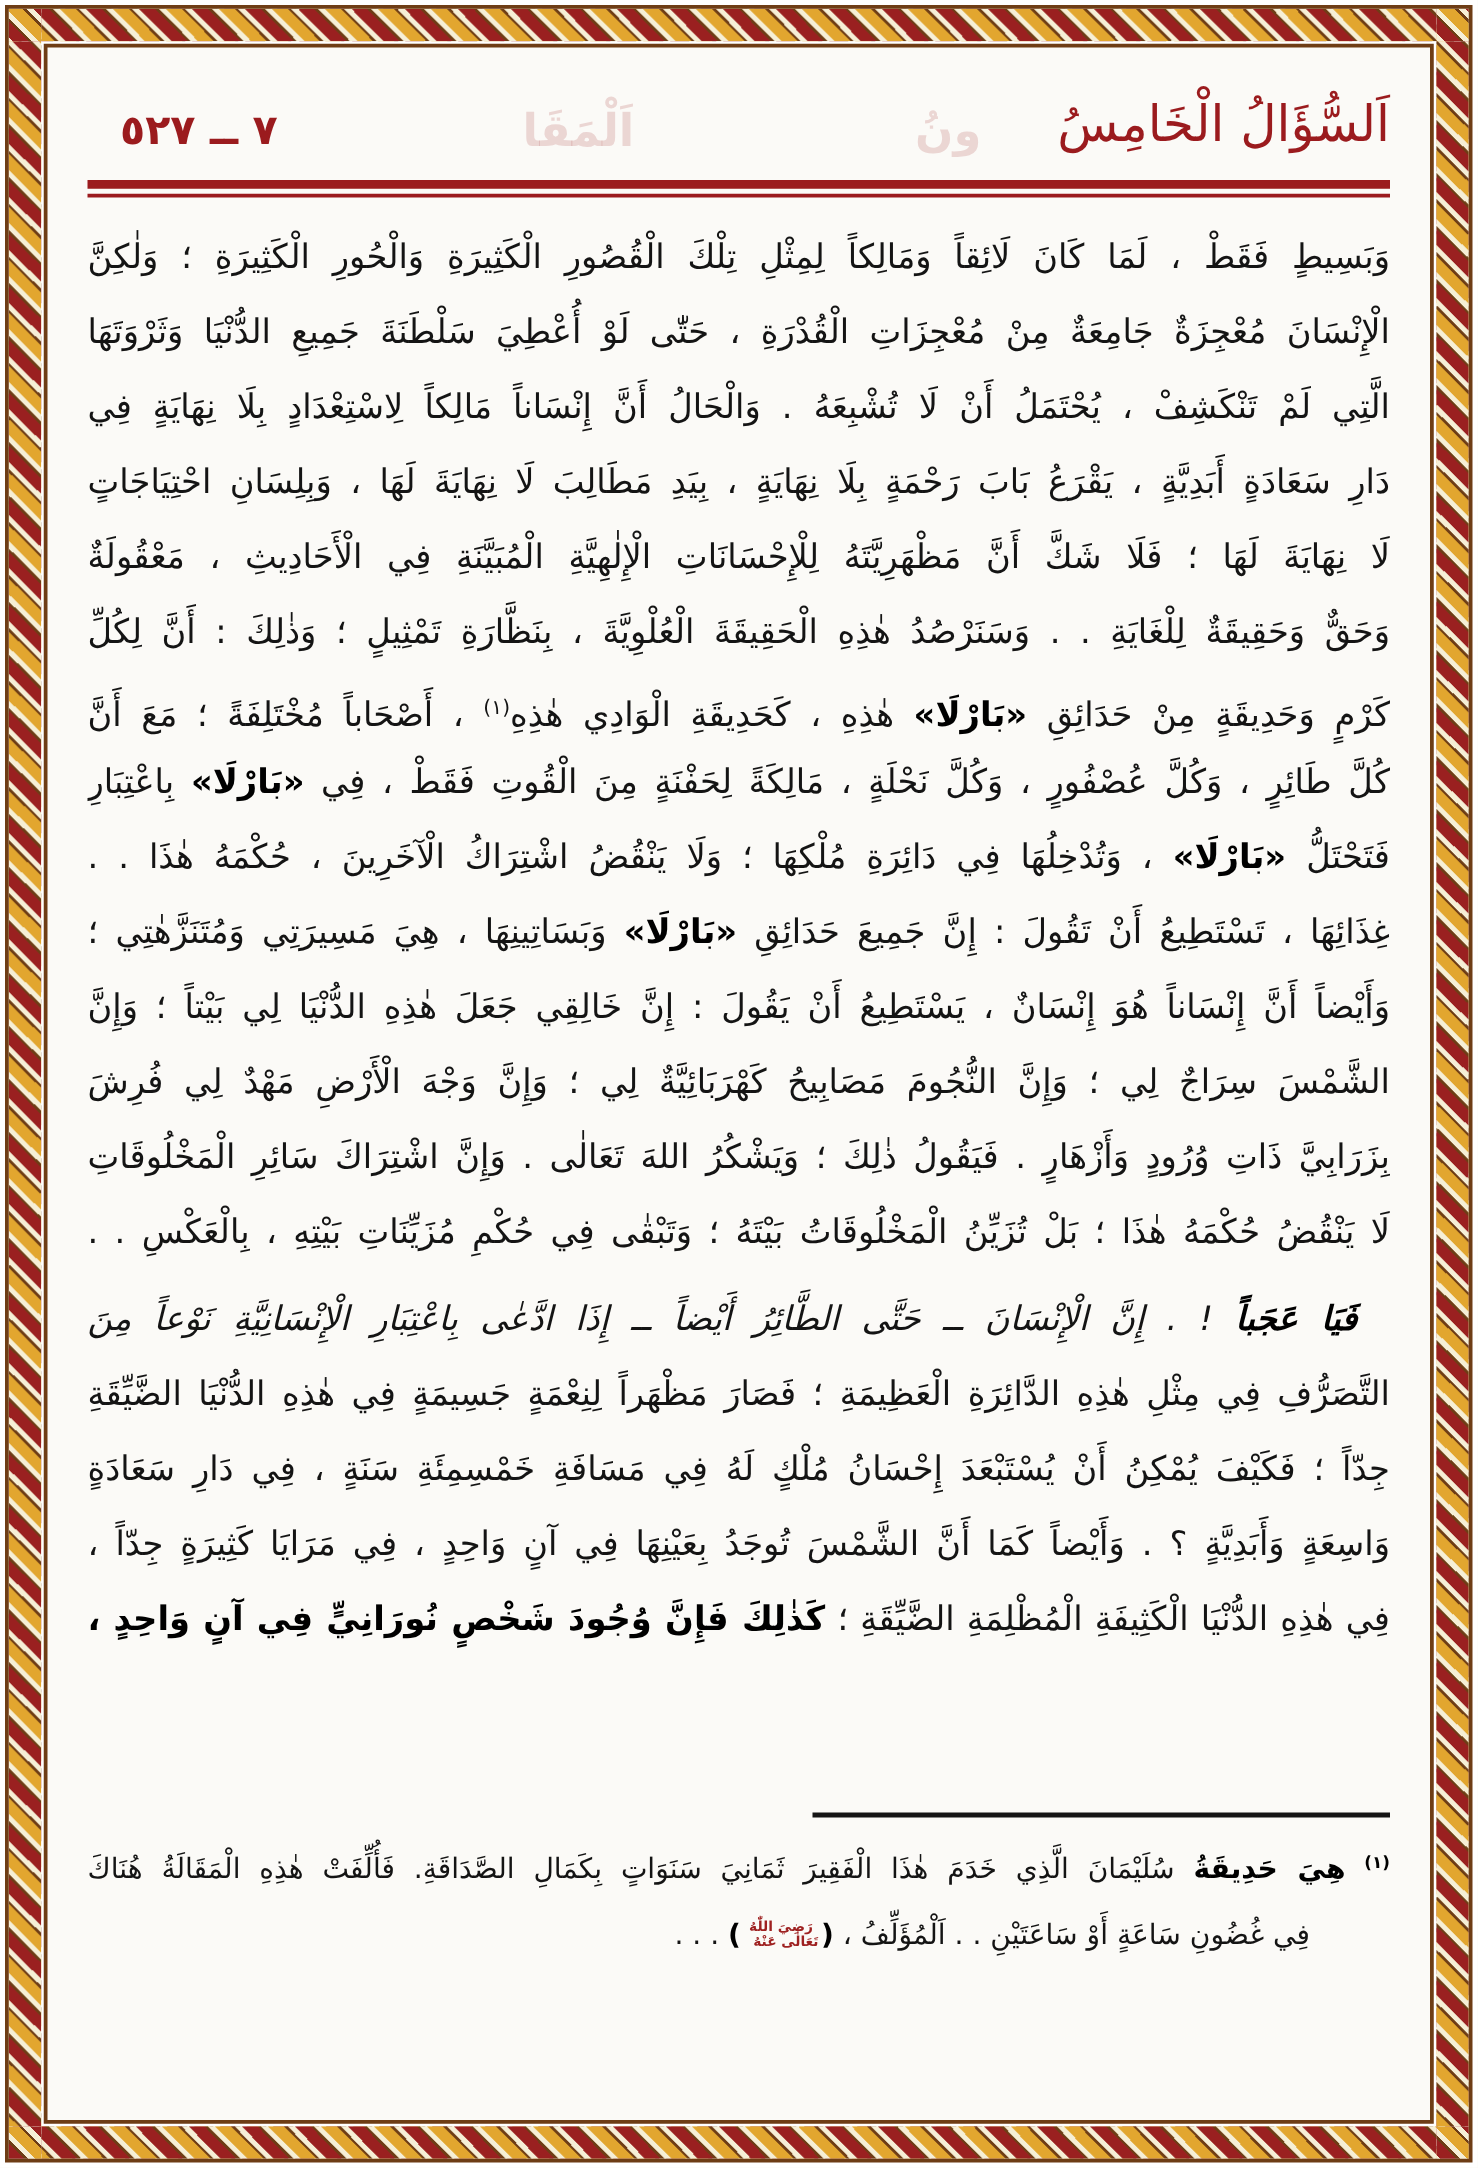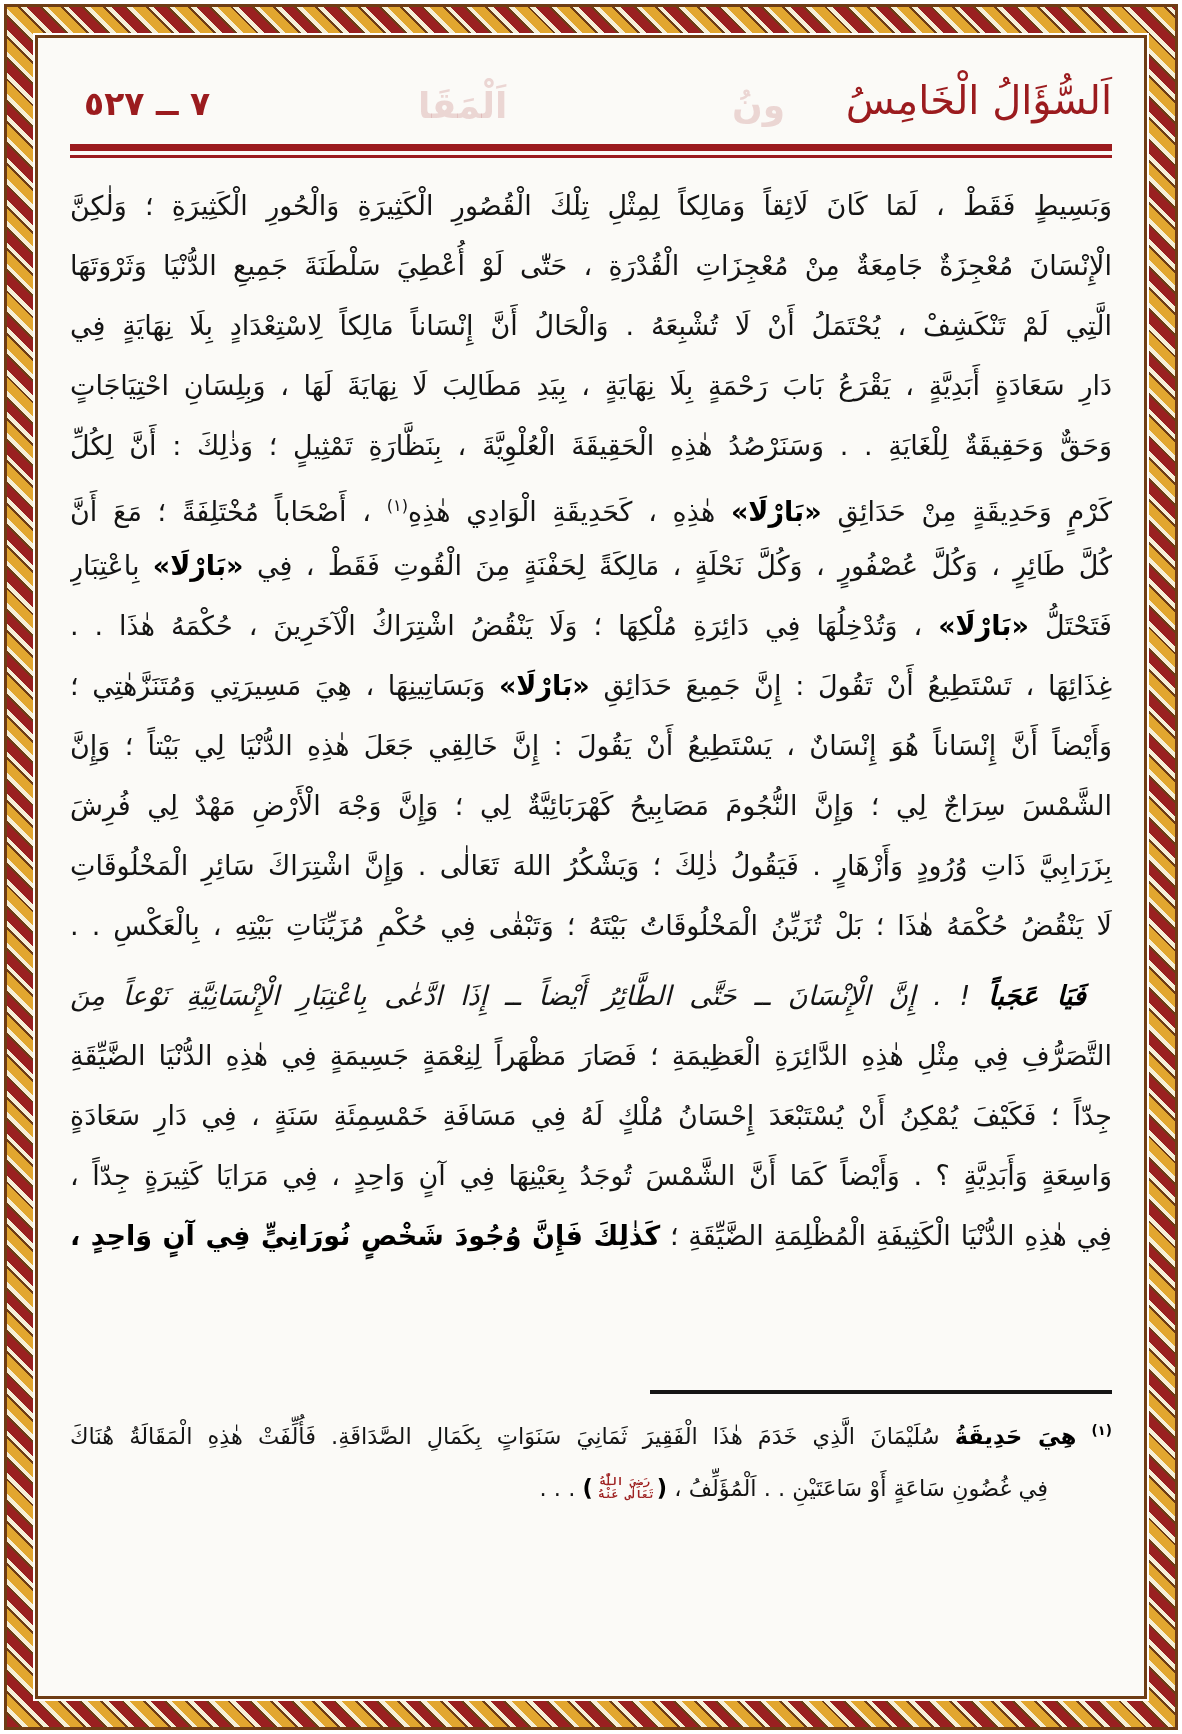--- a/index.html
+++ b/index.html
@@ -19,21 +19,21 @@
     pointer-events:none;
   }
   .frame-inner{position:absolute;inset:35px;border:3px solid #6e3d15;pointer-events:none;background:#fbfaf7;}
   
   .content{
     position:absolute;left:70px;right:70px;top:58px;bottom:50px;
     direction:rtl;text-align:right;
   }
   .header{position:relative;height:84px;}
   .page-num{
-    position:absolute;left:14px;top:26px;
+    position:absolute;left:26px;top:26px;
     direction:ltr;unicode-bidi:bidi-override;
     color:#9b1b1e;font-weight:bold;font-size:33px;letter-spacing:2px;
   }
   .title-wrap{position:absolute;left:0;right:0;top:0;height:84px;text-align:right;}
   .title{
     margin:0;display:inline-block;line-height:84px;
     color:#9b1b1e;font-weight:normal;font-size:40px;
   }
   .ghost{
     position:absolute;top:18px;color:rgba(158,33,33,0.17);
@@ -55,21 +55,21 @@
   .r{color:#000000;font-weight:bold;}
   .sup{vertical-align:super;font-size:0.60em;letter-spacing:0;}
   
   .foot-rule{height:4px;background:#151515;width:462px;margin:124px 0 10px auto;}
   .footnote{font-size:22.5px;}
   .fline{min-height:52px;line-height:52px;text-align:justify;text-align-last:justify;}
   .fline.fend{text-align-last:right;padding-right:64px;}
   .seal{
     display:inline-block;vertical-align:middle;
     color:#9e2121;font-weight:bold;font-size:11px;line-height:1.15;
-    width:60px;text-align:center;white-space:normal;margin:0 2px;font-family:Liberation Mono, monospace;
+    width:60px;text-align:center;white-space:normal;margin:0 2px;
   }
 </style>
 </head>
 <body>
 
 <div class="frame-inner"></div>
 <div class="frame-pattern"></div>
 <div class="frame-outer"></div>
 
 <div class="content">
@@ -84,20 +84,21 @@
   </div>
 
   <div class="rule rule-thick"></div>
   <div class="rule rule-thin"></div>
 
   <div class="body">
       <div class="bline"><span>وَبَسِيطٍ فَقَطْ ، لَمَا كَانَ لَائِقاً وَمَالِكاً لِمِثْلِ تِلْكَ الْقُصُورِ الْكَثِيرَةِ وَالْحُورِ الْكَثِيرَةِ ؛ وَلٰكِنَّ</span></div>
       <div class="bline"><span>الْإِنْسَانَ مُعْجِزَةٌ جَامِعَةٌ مِنْ مُعْجِزَاتِ الْقُدْرَةِ ، حَتّٰى لَوْ أُعْطِيَ سَلْطَنَةَ جَمِيعِ الدُّنْيَا وَثَرْوَتَهَا</span></div>
       <div class="bline"><span>الَّتِي لَمْ تَنْكَشِفْ ، يُحْتَمَلُ أَنْ لَا تُشْبِعَهُ . وَالْحَالُ أَنَّ إِنْسَاناً مَالِكاً لِاسْتِعْدَادٍ بِلَا نِهَايَةٍ فِي</span></div>
       <div class="bline"><span>دَارِ سَعَادَةٍ أَبَدِيَّةٍ ، يَقْرَعُ بَابَ رَحْمَةٍ بِلَا نِهَايَةٍ ، بِيَدِ مَطَالِبَ لَا نِهَايَةَ لَهَا ، وَبِلِسَانِ احْتِيَاجَاتٍ</span></div>
+      <div class="bline"><span>لَا نِهَايَةَ لَهَا ؛ فَلَا شَكَّ أَنَّ مَظْهَرِيَّتَهُ لِلْإِحْسَانَاتِ الْإِلٰهِيَّةِ الْمُبَيَّنَةِ فِي الْأَحَادِيثِ ، مَعْقُولَةٌ</span></div>
       <div class="bline"><span>وَحَقٌّ وَحَقِيقَةٌ لِلْغَايَةِ . . وَسَنَرْصُدُ هٰذِهِ الْحَقِيقَةَ الْعُلْوِيَّةَ ، بِنَظَّارَةِ تَمْثِيلٍ ؛ وَذٰلِكَ : أَنَّ لِكُلِّ</span></div>
       <div class="bline"><span>كَرْمٍ وَحَدِيقَةٍ مِنْ حَدَائِقِ </span><span class="r">«بَارْلَا»</span><span> هٰذِهِ ، كَحَدِيقَةِ الْوَادِي هٰذِهِ</span><span class="sup">(١)</span><span> ، أَصْحَاباً مُخْتَلِفَةً ؛ مَعَ أَنَّ</span></div>
       <div class="bline"><span>كُلَّ طَائِرٍ ، وَكُلَّ عُصْفُورٍ ، وَكُلَّ نَحْلَةٍ ، مَالِكَةً لِحَفْنَةٍ مِنَ الْقُوتِ فَقَطْ ، فِي </span><span class="r">«بَارْلَا»</span><span> بِاعْتِبَارِ</span></div>
       <div class="bline"><span>فَتَحْتَلُّ </span><span class="r">«بَارْلَا»</span><span> ، وَتُدْخِلُهَا فِي دَائِرَةِ مُلْكِهَا ؛ وَلَا يَنْقُضُ اشْتِرَاكُ الْآخَرِينَ ، حُكْمَهُ هٰذَا . .</span></div>
       <div class="bline"><span>غِذَائِهَا ، تَسْتَطِيعُ أَنْ تَقُولَ : إِنَّ جَمِيعَ حَدَائِقِ </span><span class="r">«بَارْلَا»</span><span> وَبَسَاتِينِهَا ، هِيَ مَسِيرَتِي وَمُتَنَزَّهٰتِي ؛</span></div>
       <div class="bline"><span>وَأَيْضاً أَنَّ إِنْسَاناً هُوَ إِنْسَانٌ ، يَسْتَطِيعُ أَنْ يَقُولَ : إِنَّ خَالِقِي جَعَلَ هٰذِهِ الدُّنْيَا لِي بَيْتاً ؛ وَإِنَّ</span></div>
       <div class="bline"><span>الشَّمْسَ سِرَاجٌ لِي ؛ وَإِنَّ النُّجُومَ مَصَابِيحُ كَهْرَبَائِيَّةٌ لِي ؛ وَإِنَّ وَجْهَ الْأَرْضِ مَهْدٌ لِي فُرِشَ</span></div>
       <div class="bline"><span>بِزَرَابِيَّ ذَاتِ وُرُودٍ وَأَزْهَارٍ . فَيَقُولُ ذٰلِكَ ؛ وَيَشْكُرُ اللهَ تَعَالٰى . وَإِنَّ اشْتِرَاكَ سَائِرِ الْمَخْلُوقَاتِ</span></div>
       <div class="bline"><span>لَا يَنْقُضُ حُكْمَهُ هٰذَا ؛ بَلْ تُزَيِّنُ الْمَخْلُوقَاتُ بَيْتَهُ ؛ وَتَبْقٰى فِي حُكْمِ مُزَيِّنَاتِ بَيْتِهِ ، بِالْعَكْسِ . .</span></div>
       <div class="bline indent gap"><span class="r">فَيَا عَجَباً</span><span> ! . إِنَّ الْإِنْسَانَ ــ حَتَّى الطَّائِرُ أَيْضاً ــ إِذَا ادَّعٰى بِاعْتِبَارِ الْإِنْسَانِيَّةِ نَوْعاً مِنَ</span></div>

